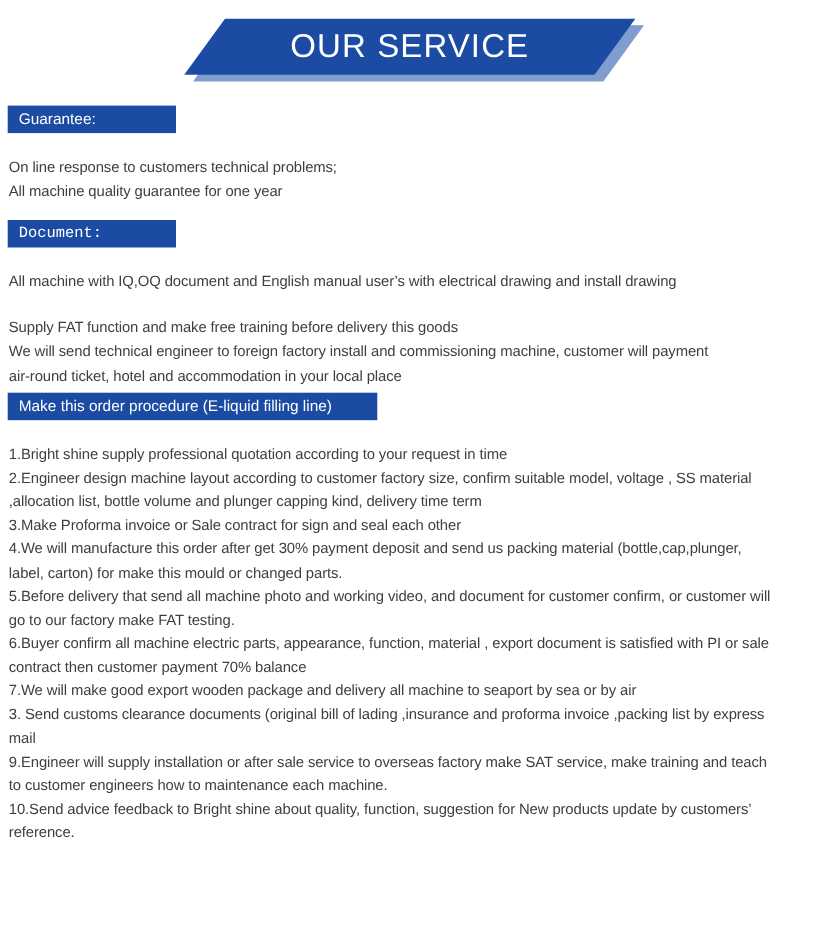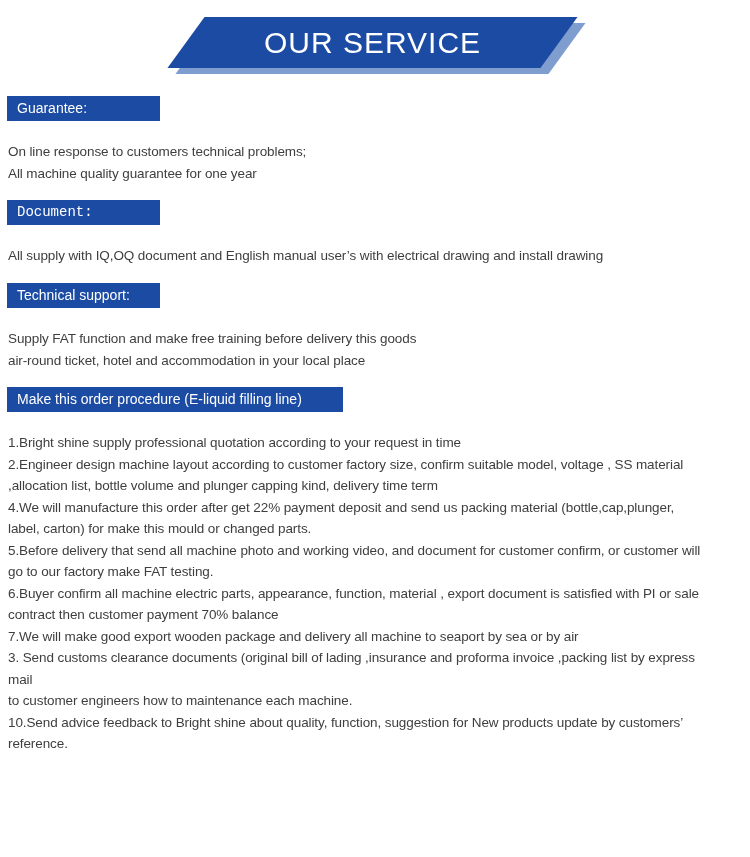--- a/index.html
+++ b/index.html
@@ -60,21 +60,21 @@
     font-size: 14px;
     white-space: nowrap;
     overflow: hidden;
   }
   .bar.w-narrow { width: 153px; }
   .bar.w-wide   { width: 336px; }
 
   .bar-guarantee { margin-top: 21px; }
   .bar-document  { margin-top: 15px; font-family: Liberation Mono, monospace; }
   .bar-technical { margin-top: 16px; }
-  .bar-procedure { margin-top: 15px; }
+  .bar-procedure { margin-top: 4px; }
 
   
   .lines {
     margin-top: 20px;
     padding-left: 8px;
     font-size: 13.5px;
     letter-spacing: -0.1px;
   }
   .lines .text-line {
     line-height: 22px;
@@ -101,50 +101,50 @@
         <div class="text-line">On line response to customers technical problems;</div>
         <div class="text-line">All machine quality guarantee for one year</div>
       </div>
   </section>
 
   <section>
     <div class="bar w-narrow bar-document">
       <span>Document:</span>
     </div>
     <div class="lines">
-        <div class="text-line">All supply with IQ,OQ document and English manual user’s with electrical drawing and install drawing</div>
+        <div class="text-line">All machine with IQ,OQ document and English manual user’s with electrical drawing and install drawing</div>
       </div>
   </section>
 
   <section>
-    <div class="bar w-narrow bar-technical">
-      <span>Technical support:</span>
-    </div>
     <div class="lines">
         <div class="text-line">Supply FAT function and make free training before delivery this goods</div>
+        <div class="text-line">We will send technical engineer to foreign factory install and commissioning machine, customer will payment</div>
         <div class="text-line">air-round ticket, hotel and accommodation in your local place</div>
       </div>
   </section>
 
   <section>
     <div class="bar w-wide bar-procedure">
       <span>Make this order procedure (E-liquid filling line)</span>
     </div>
     <div class="lines tight">
         <div class="text-line">1.Bright shine supply professional quotation according to your request in time</div>
         <div class="text-line">2.Engineer design machine layout according to customer factory size, confirm suitable model, voltage , SS material</div>
         <div class="text-line">,allocation list, bottle volume and plunger capping kind, delivery time term</div>
-        <div class="text-line">4.We will manufacture this order after get 22% payment deposit and send us packing material (bottle,cap,plunger,</div>
+        <div class="text-line">3.Make Proforma invoice or Sale contract for sign and seal each other</div>
+        <div class="text-line">4.We will manufacture this order after get 30% payment deposit and send us packing material (bottle,cap,plunger,</div>
         <div class="text-line">label, carton) for make this mould or changed parts.</div>
         <div class="text-line">5.Before delivery that send all machine photo and working video, and document for customer confirm, or customer will</div>
         <div class="text-line">go to our factory make FAT testing.</div>
         <div class="text-line">6.Buyer confirm all machine electric parts, appearance, function, material , export document is satisfied with PI or sale</div>
         <div class="text-line">contract then customer payment 70% balance</div>
         <div class="text-line">7.We will make good export wooden package and delivery all machine to seaport by sea or by air</div>
         <div class="text-line">3. Send customs clearance documents (original bill of lading ,insurance and proforma invoice ,packing list by express</div>
         <div class="text-line">mail</div>
+        <div class="text-line">9.Engineer will supply installation or after sale service to overseas factory make SAT service, make training and teach</div>
         <div class="text-line">to customer engineers how to maintenance each machine.</div>
         <div class="text-line">10.Send advice feedback to Bright shine about quality, function, suggestion for New products update by customers’</div>
         <div class="text-line">reference.</div>
       </div>
   </section>
 
 </div>
 
 </body></html>

